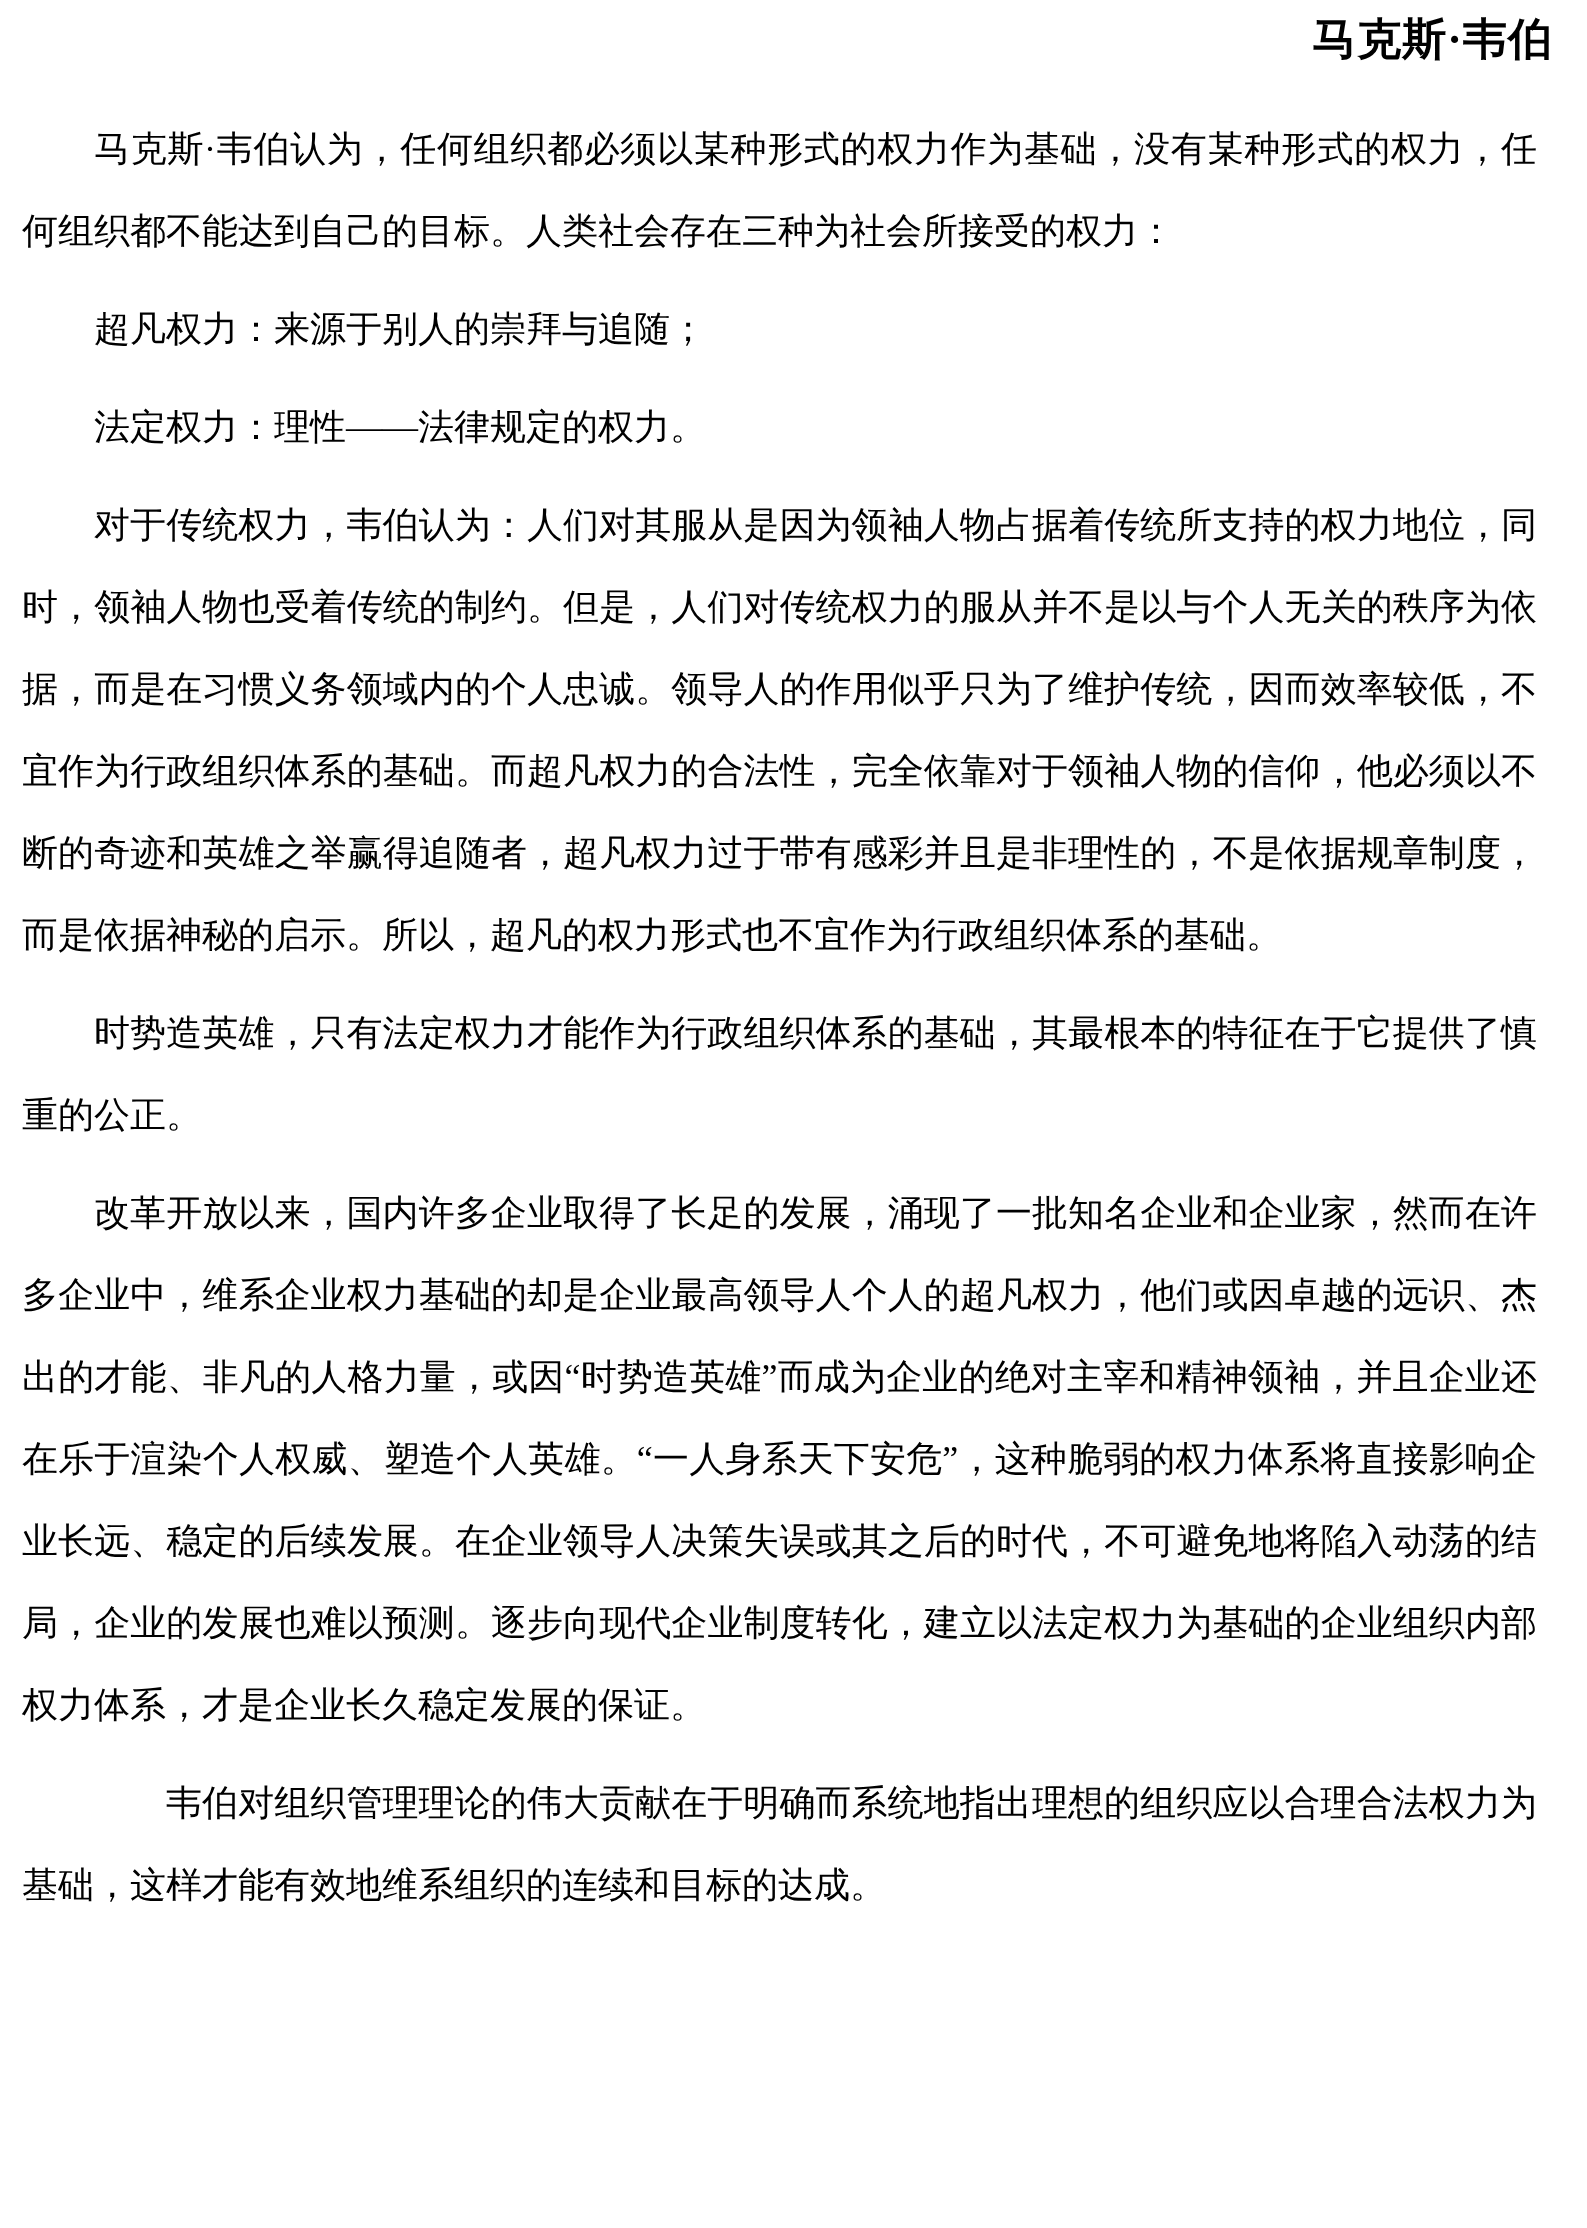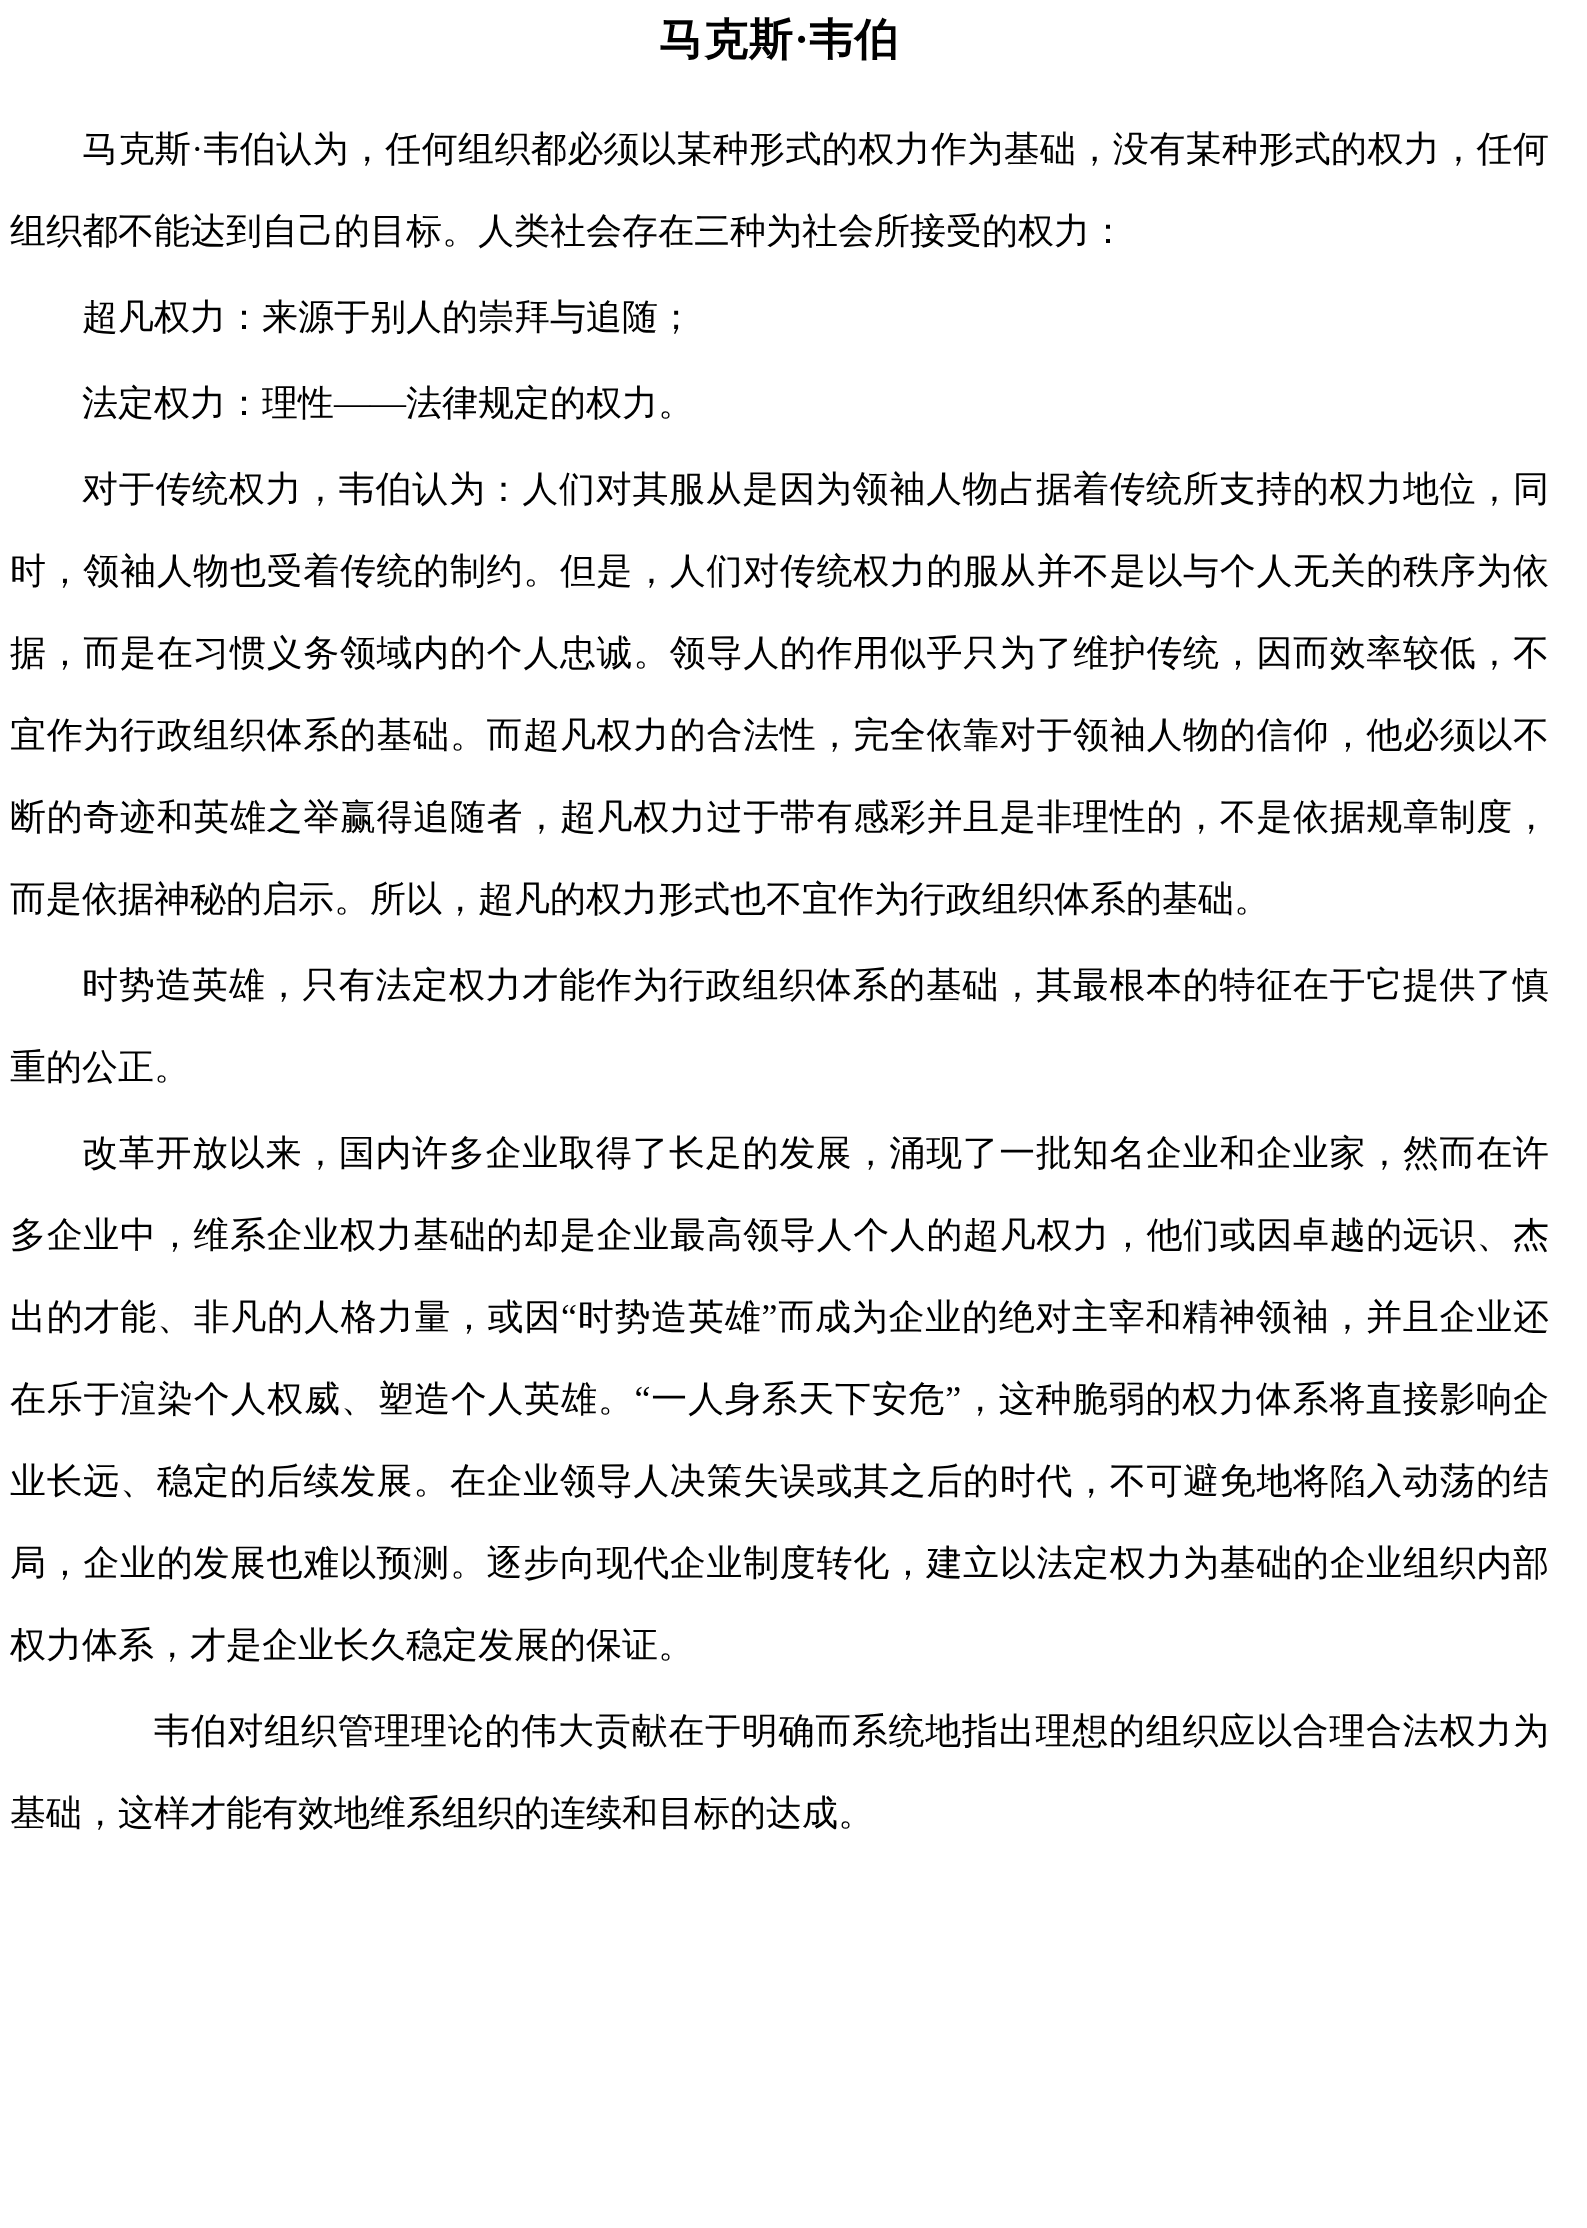--- a/index.html
+++ b/index.html
@@ -14,29 +14,29 @@
     font-family: "Liberation Serif", "DejaVu Serif", serif;
   }
   .doc {
     box-sizing: border-box;
     width: 1587px;
     padding: 8px 34px 20px 6px;
   }
   .doc-title {
     font-size: 44px;
     font-weight: bold;
-    text-align: center;
+    text-align: right;
     margin: 4px 0 40px 0;
     line-height: 56px;
     letter-spacing: 1px;
   }
   .doc-body p {
     font-size: 36px;
     line-height: 82px;
-    margin: 4px;
+    margin: 16px;
     text-align: justify;
     text-justify: inter-character;
     text-indent: 2em;
     word-break: break-all;
   }
   .doc-body p.indent-large {
     text-indent: 4em;
   }
 </style>
 </head>

